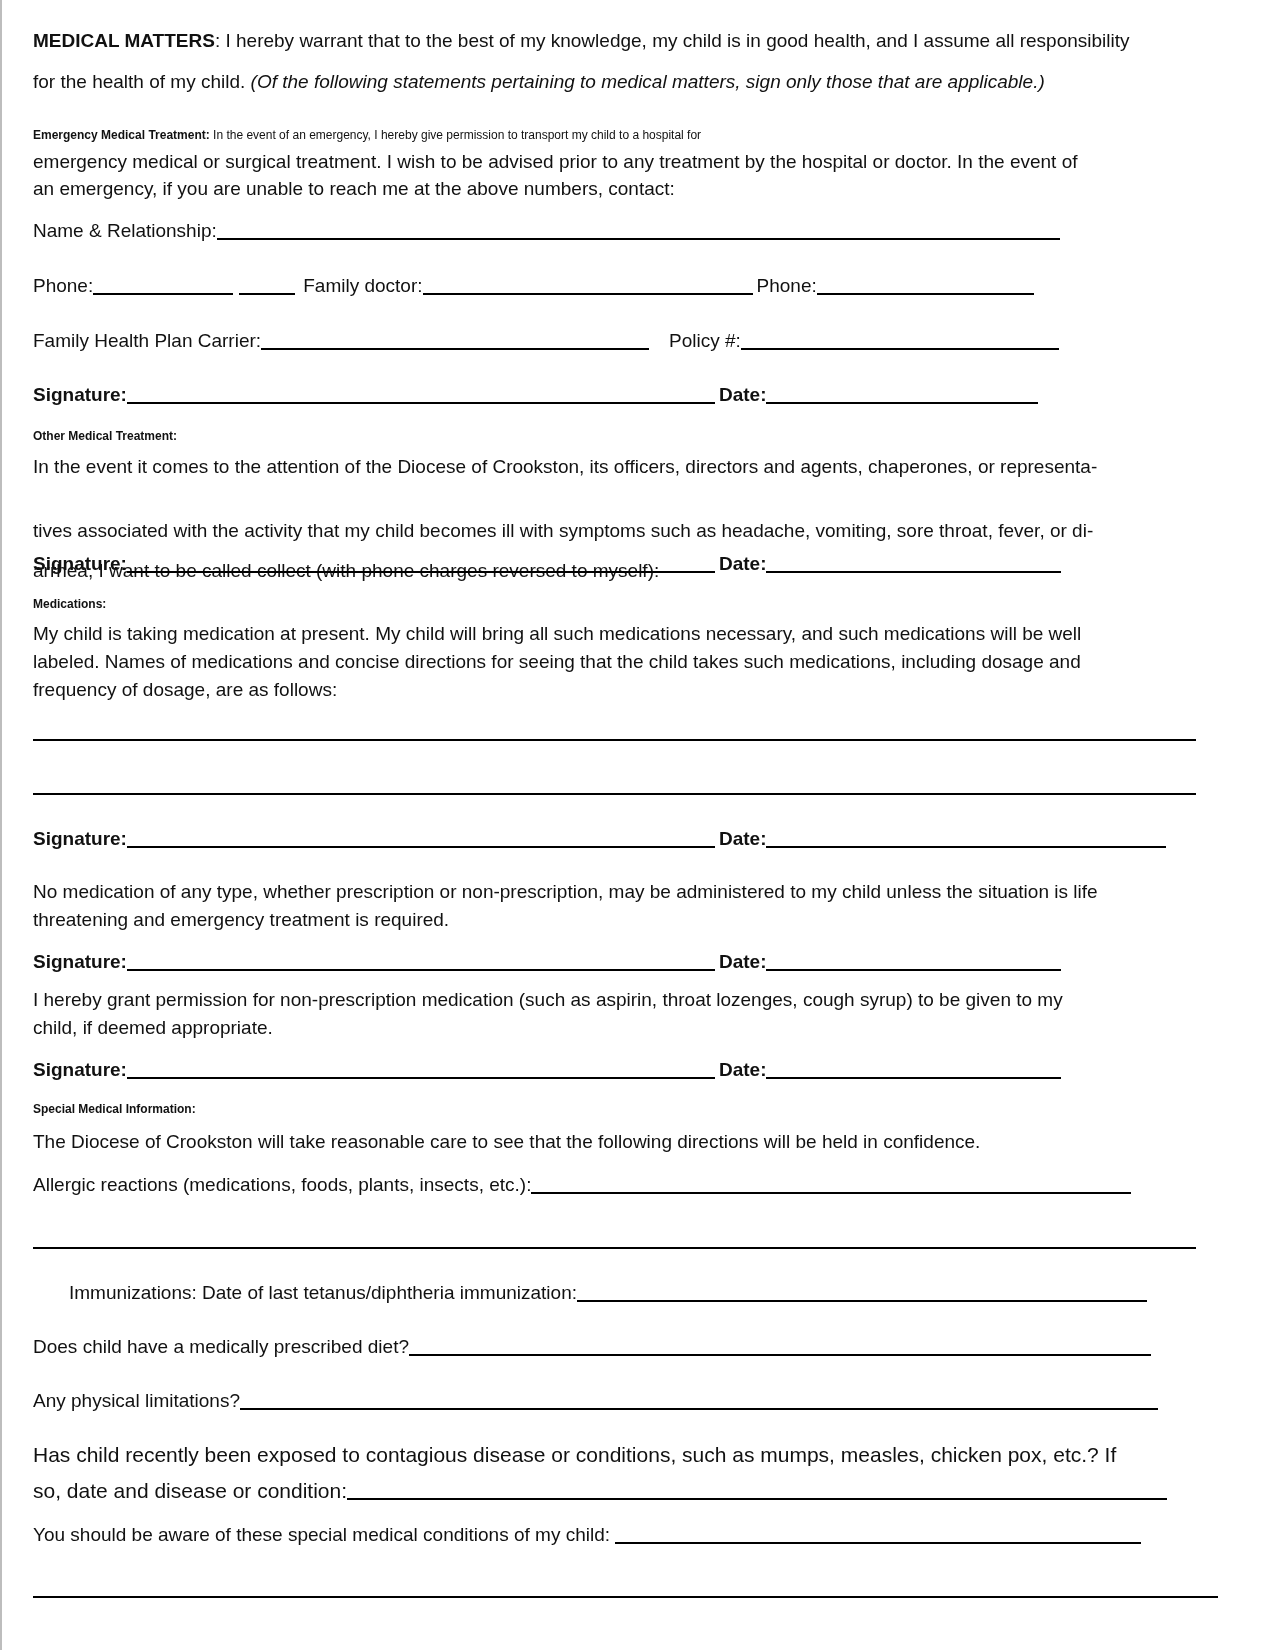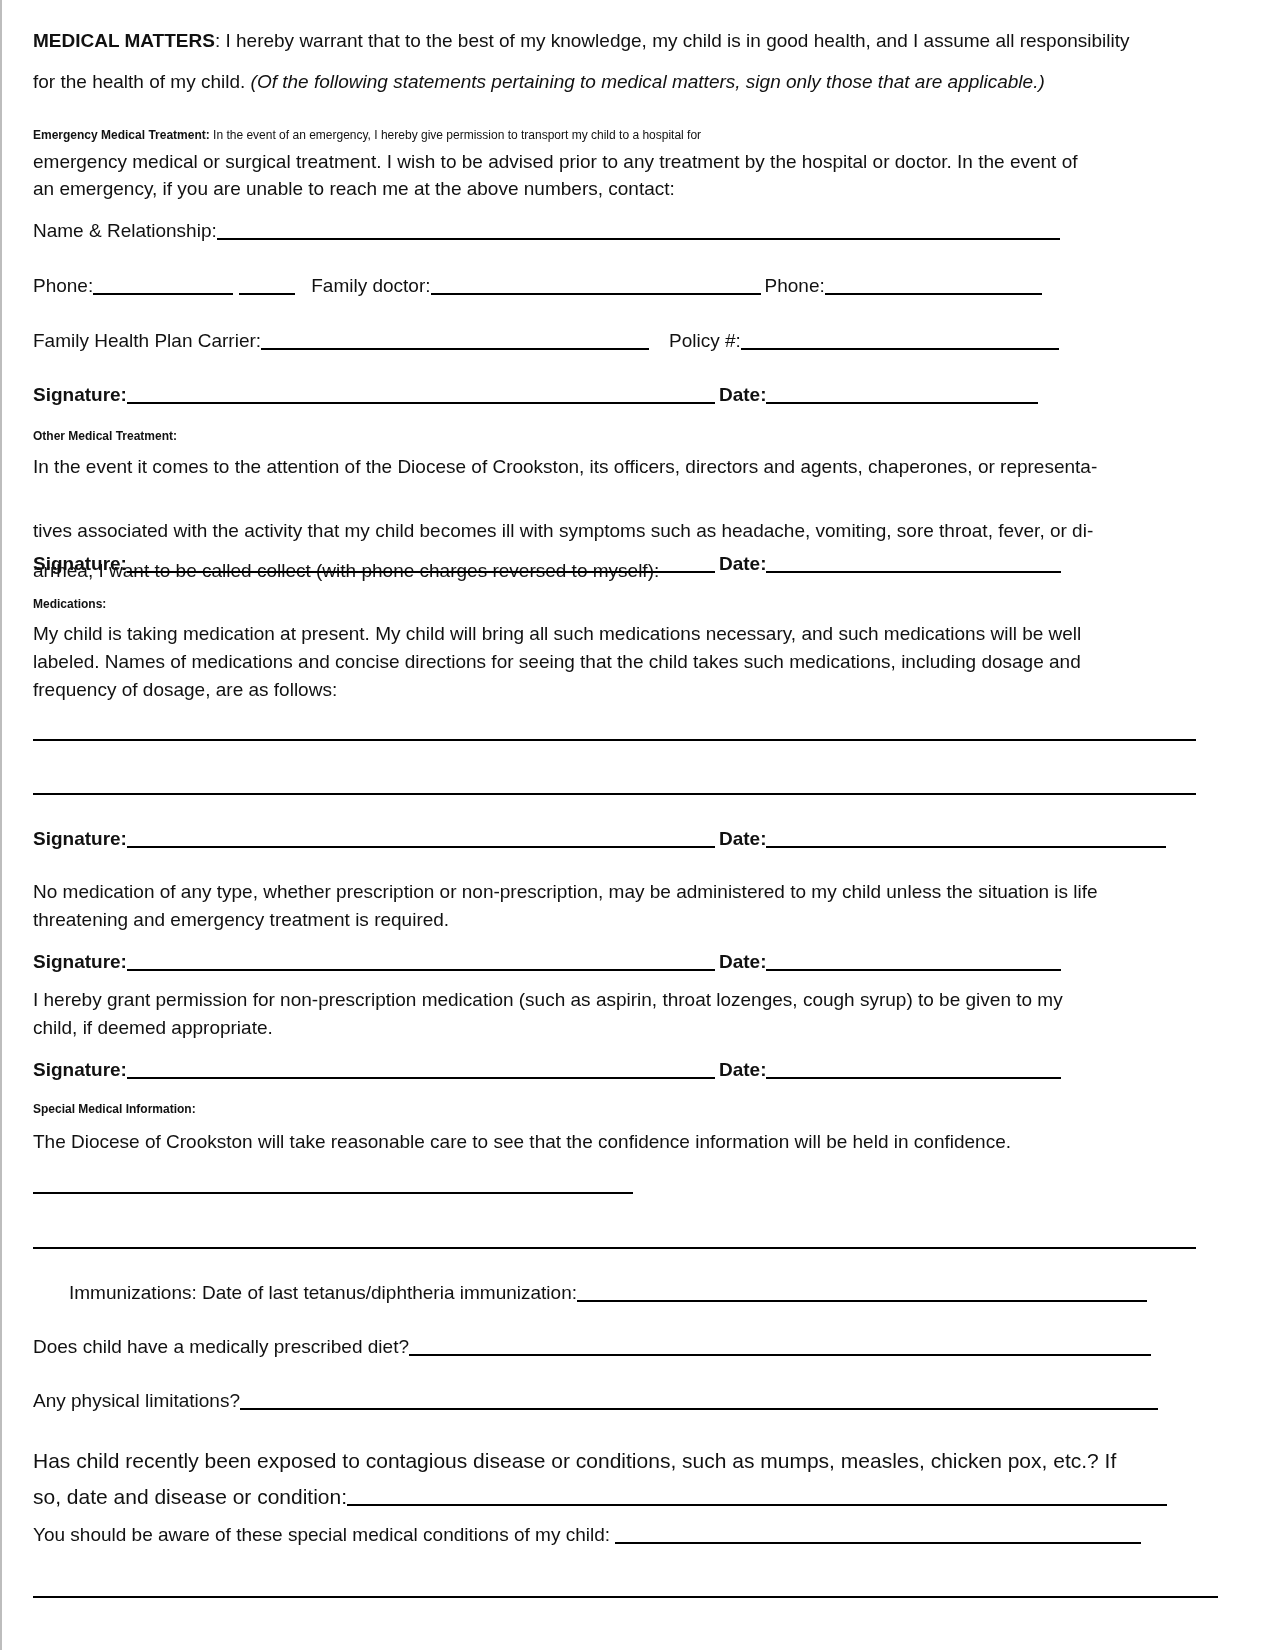--- a/index.html
+++ b/index.html
@@ -1,21 +1,21 @@
 <!DOCTYPE html>
 <html><head>
 <meta charset="utf-8">
 <style>
   html, body { margin: 0; padding: 0; background: #ffffff; }
   body { width: 1275px; height: 1650px; position: relative; overflow: hidden;
          font-family: "Liberation Sans", "DejaVu Sans", sans-serif; color: #111; }
   .page-edge { position: absolute; left: 0; top: 0; width: 2px; height: 1650px; background: #bdbdbd; }
   .ln { position: absolute; left: 33px; white-space: nowrap; font-size: 19px; line-height: 24px; }
   .sm { font-size: 12px; }
-  .lg { font-size: 21px; margin-top: 6px; }
+  .lg { font-size: 21px; }
   b, .b { font-weight: bold; }
   .i { font-style: italic; }
   .row { position: absolute; left: 33px; display: flex; align-items: flex-end; font-size: 19px; line-height: 24px; white-space: nowrap; }
   .blank { display: inline-block; border-bottom: 2px solid #000; height: 20px; margin-bottom: 3px; }
   .fullrule { position: absolute; left: 33px; height: 0; border-top: 2px solid #000; }
   .gap { display: inline-block; width: 6px; }
 </style>
 </head>
 <body>
 
@@ -31,21 +31,21 @@
 <div class="row" style="top:218px;">
   <span>Name &amp; Relationship:</span>
   <span class="blank" style="width:843px;"></span>
 </div>
 
 <div class="row" style="top:273px;">
   <span>Phone:</span>
   <span class="blank" style="width:140px;"></span>
   <span class="gap"></span>
   <span class="blank" style="width:56px;"></span>
-  <span style="margin-left:16px;">Family doctor:</span>
+  <span style="margin-left:8px;">Family doctor:</span>
   <span class="blank" style="width:330px;"></span>
   <span style="margin-left:4px;">Phone:</span>
   <span class="blank" style="width:217px;"></span>
 </div>
 
 <div class="row" style="top:328px;">
   <span>Family Health Plan Carrier:</span>
   <span class="blank" style="width:388px;"></span>
   <span style="margin-left:20px;">Policy #:</span>
   <span class="blank" style="width:318px;"></span>
@@ -99,23 +99,24 @@
 <div class="ln" style="top:1016px;">child, if deemed appropriate.</div>
 
 <div class="row" style="top:1057px;">
   <span class="b">Signature:</span>
   <span class="blank" style="width:588px;"></span>
   <span class="b" style="margin-left:4px;">Date:</span>
   <span class="blank" style="width:295px;"></span>
 </div>
 
 <div class="ln sm b" style="top:1097px;">Special Medical Information:</div>
-<div class="ln" style="top:1130px;">The Diocese of Crookston will take reasonable care to see that the confidence information will be held in confidence.</div>
+<div class="ln" style="top:1130px;">The Diocese of Crookston will take reasonable care to see that the following directions will be held in confidence.</div>
 
 <div class="row" style="top:1172px;">
+  <span>Allergic reactions (medications, foods, plants, insects, etc.):</span>
   <span class="blank" style="width:600px;"></span>
 </div>
 <div class="fullrule" style="top:1247px; width:1163px;"></div>
 
 <div class="row" style="top:1280px;margin-left:36px;">
   <span>Immunizations: Date of last tetanus/diphtheria immunization:</span>
   <span class="blank" style="width:570px;"></span>
 </div>
 
 <div class="row" style="top:1334px;align-items:flex-end;">

